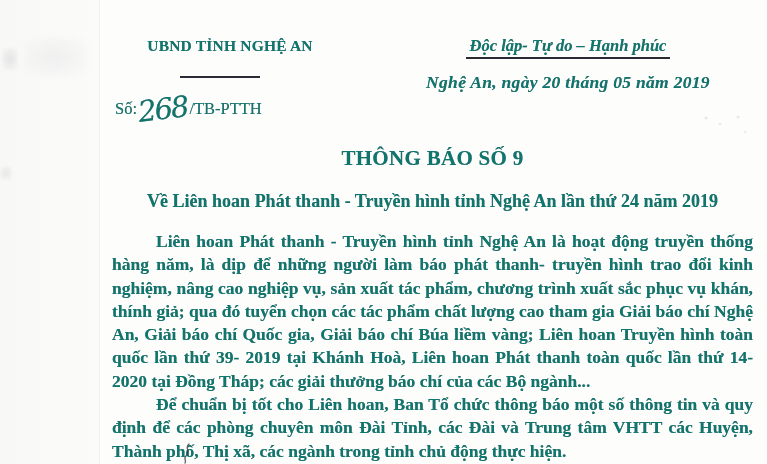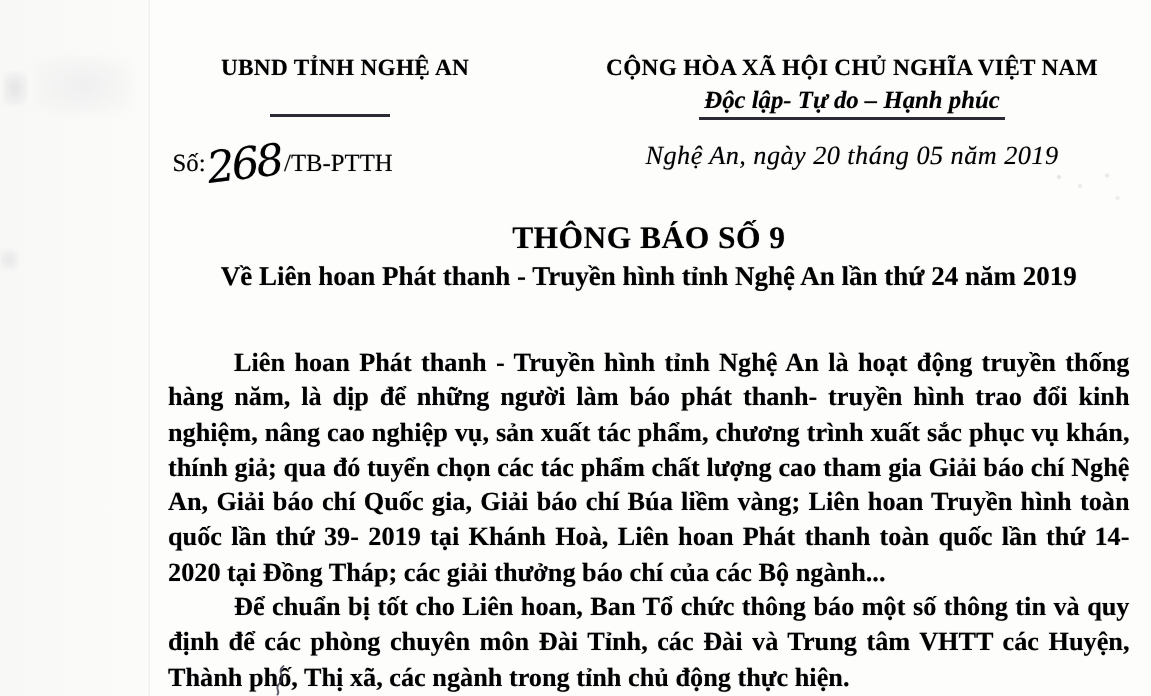--- a/index.html
+++ b/index.html
@@ -3,21 +3,21 @@
 <meta charset="utf-8">
 <style>
   html, body { margin: 0; padding: 0; background: #ffffff; }
   .page {
     position: relative;
     width: 767px;
     height: 464px;
     background: #fdfdfc;
     overflow: hidden;
     font-family: "Liberation Serif", serif;
-    color: #000000;
+    color: #0f766e;
     text-shadow: 0 0 0.6px rgba(43,43,54,0.5);
   }
 
   
   .header-left {
     position: absolute; left: 108px; top: 35px; width: 284px;
     text-align: center; font-weight: bold;
     font-size: 15.5px; line-height: 21px; letter-spacing: 0.2px;
   }
   .header-left .l1 { display: block; transform: translateX(-20px); }
@@ -36,20 +36,21 @@
     letter-spacing: 0.2px;
   }
   .header-right .l2 {
     display: inline-block; font-weight: bold; font-size: 16.5px; line-height: 19px;
     border-bottom: 2px solid #2b2b36; padding: 0 4px 2px 4px; margin-top: 1px; font-style: italic;
   }
   .dateline {
     display: block; margin-top: 12px;
     font-style: italic; font-size: 17.5px; line-height: 22px;
     letter-spacing: 0.3px;
+    font-weight: bold;
   }
 
   
   .so-line {
     position: absolute; left: 115px; top: 92px;
     font-size: 16.5px; white-space: nowrap;
   }
   .so-hand {
     display: inline-block;
     font-family: "DejaVu Serif", serif;
@@ -58,21 +59,21 @@
     vertical-align: -5px;
     margin: 0 2px 0 1px;
   }
 
   
   .title-block {
     position: absolute; left: 112px; top: 146px; width: 641px;
     text-align: center; font-weight: bold;
   }
   .title-block .t1 { display: block; font-size: 21px; line-height: 25px; letter-spacing: 0.3px; }
-  .title-block .t2 { display: block; font-size: 18px; line-height: 24px; margin-top: 1px; }
+  .title-block .t2 { display: block; font-size: 18px; line-height: 24px; margin-top: 18px; }
 
   
   .body-text {
     position: absolute; left: 112px; top: 230px; width: 641px;
     font-size: 17.5px; line-height: 23.3px; text-align: justify;
   }
   .body-text p { margin: 0; text-indent: 44px; font-weight: bold; }
 
   
   .fold-line {
@@ -119,21 +120,20 @@
   <div class="smudge-b"></div>
   <div class="smudge-c"></div>
   <div class="speckles"></div>
 
   <div class="header-left">
     <span class="l1">UBND TỈNH NGHỆ AN</span>
   </div>
   <div class="underline-left"></div>
 
   <div class="header-right">
-    <span class="l1">CỘNG HÒA XÃ HỘI CHỦ NGHĨA VIỆT NAM</span>
     <span class="l2">Độc lập- Tự do – Hạnh phúc</span>
     <span class="dateline">Nghệ An,  ngày 20 tháng 05 năm 2019</span>
   </div>
 
   <div class="so-line">
     <span>Số:</span><span class="so-hand">268</span><span>/TB-PTTH</span>
   </div>
 
   <div class="title-block">
     <span class="t1">THÔNG BÁO SỐ 9</span>

